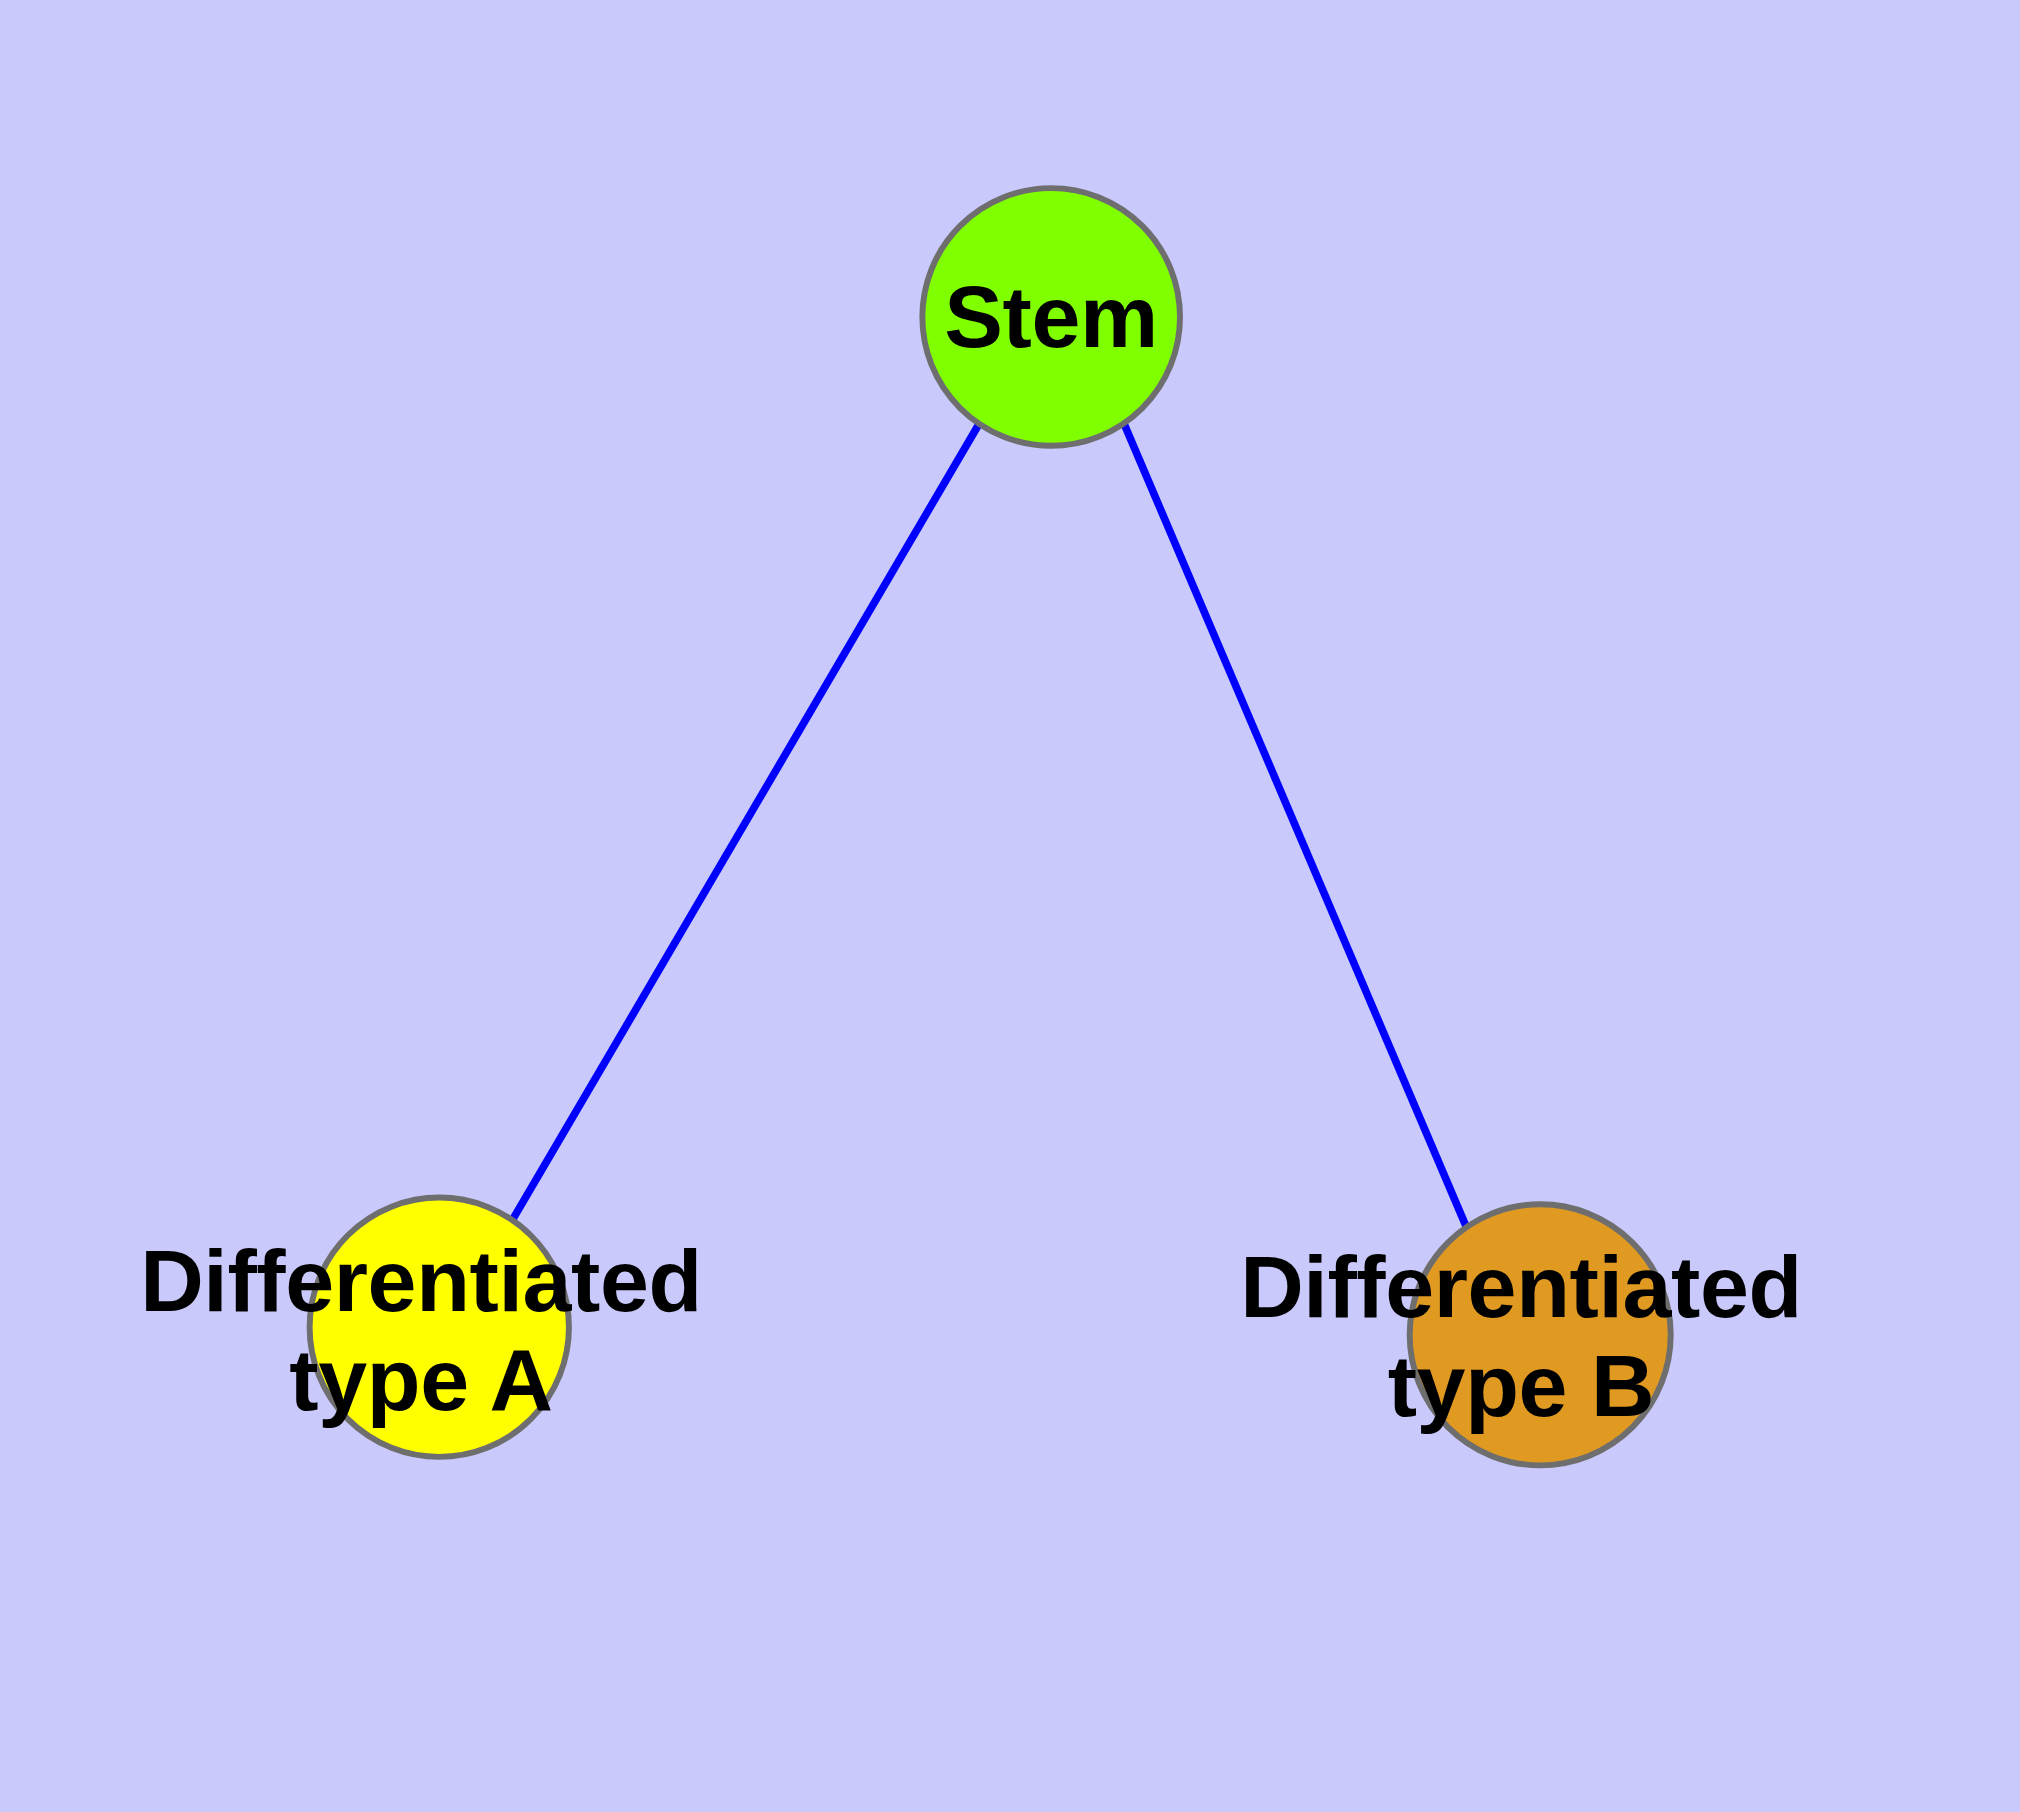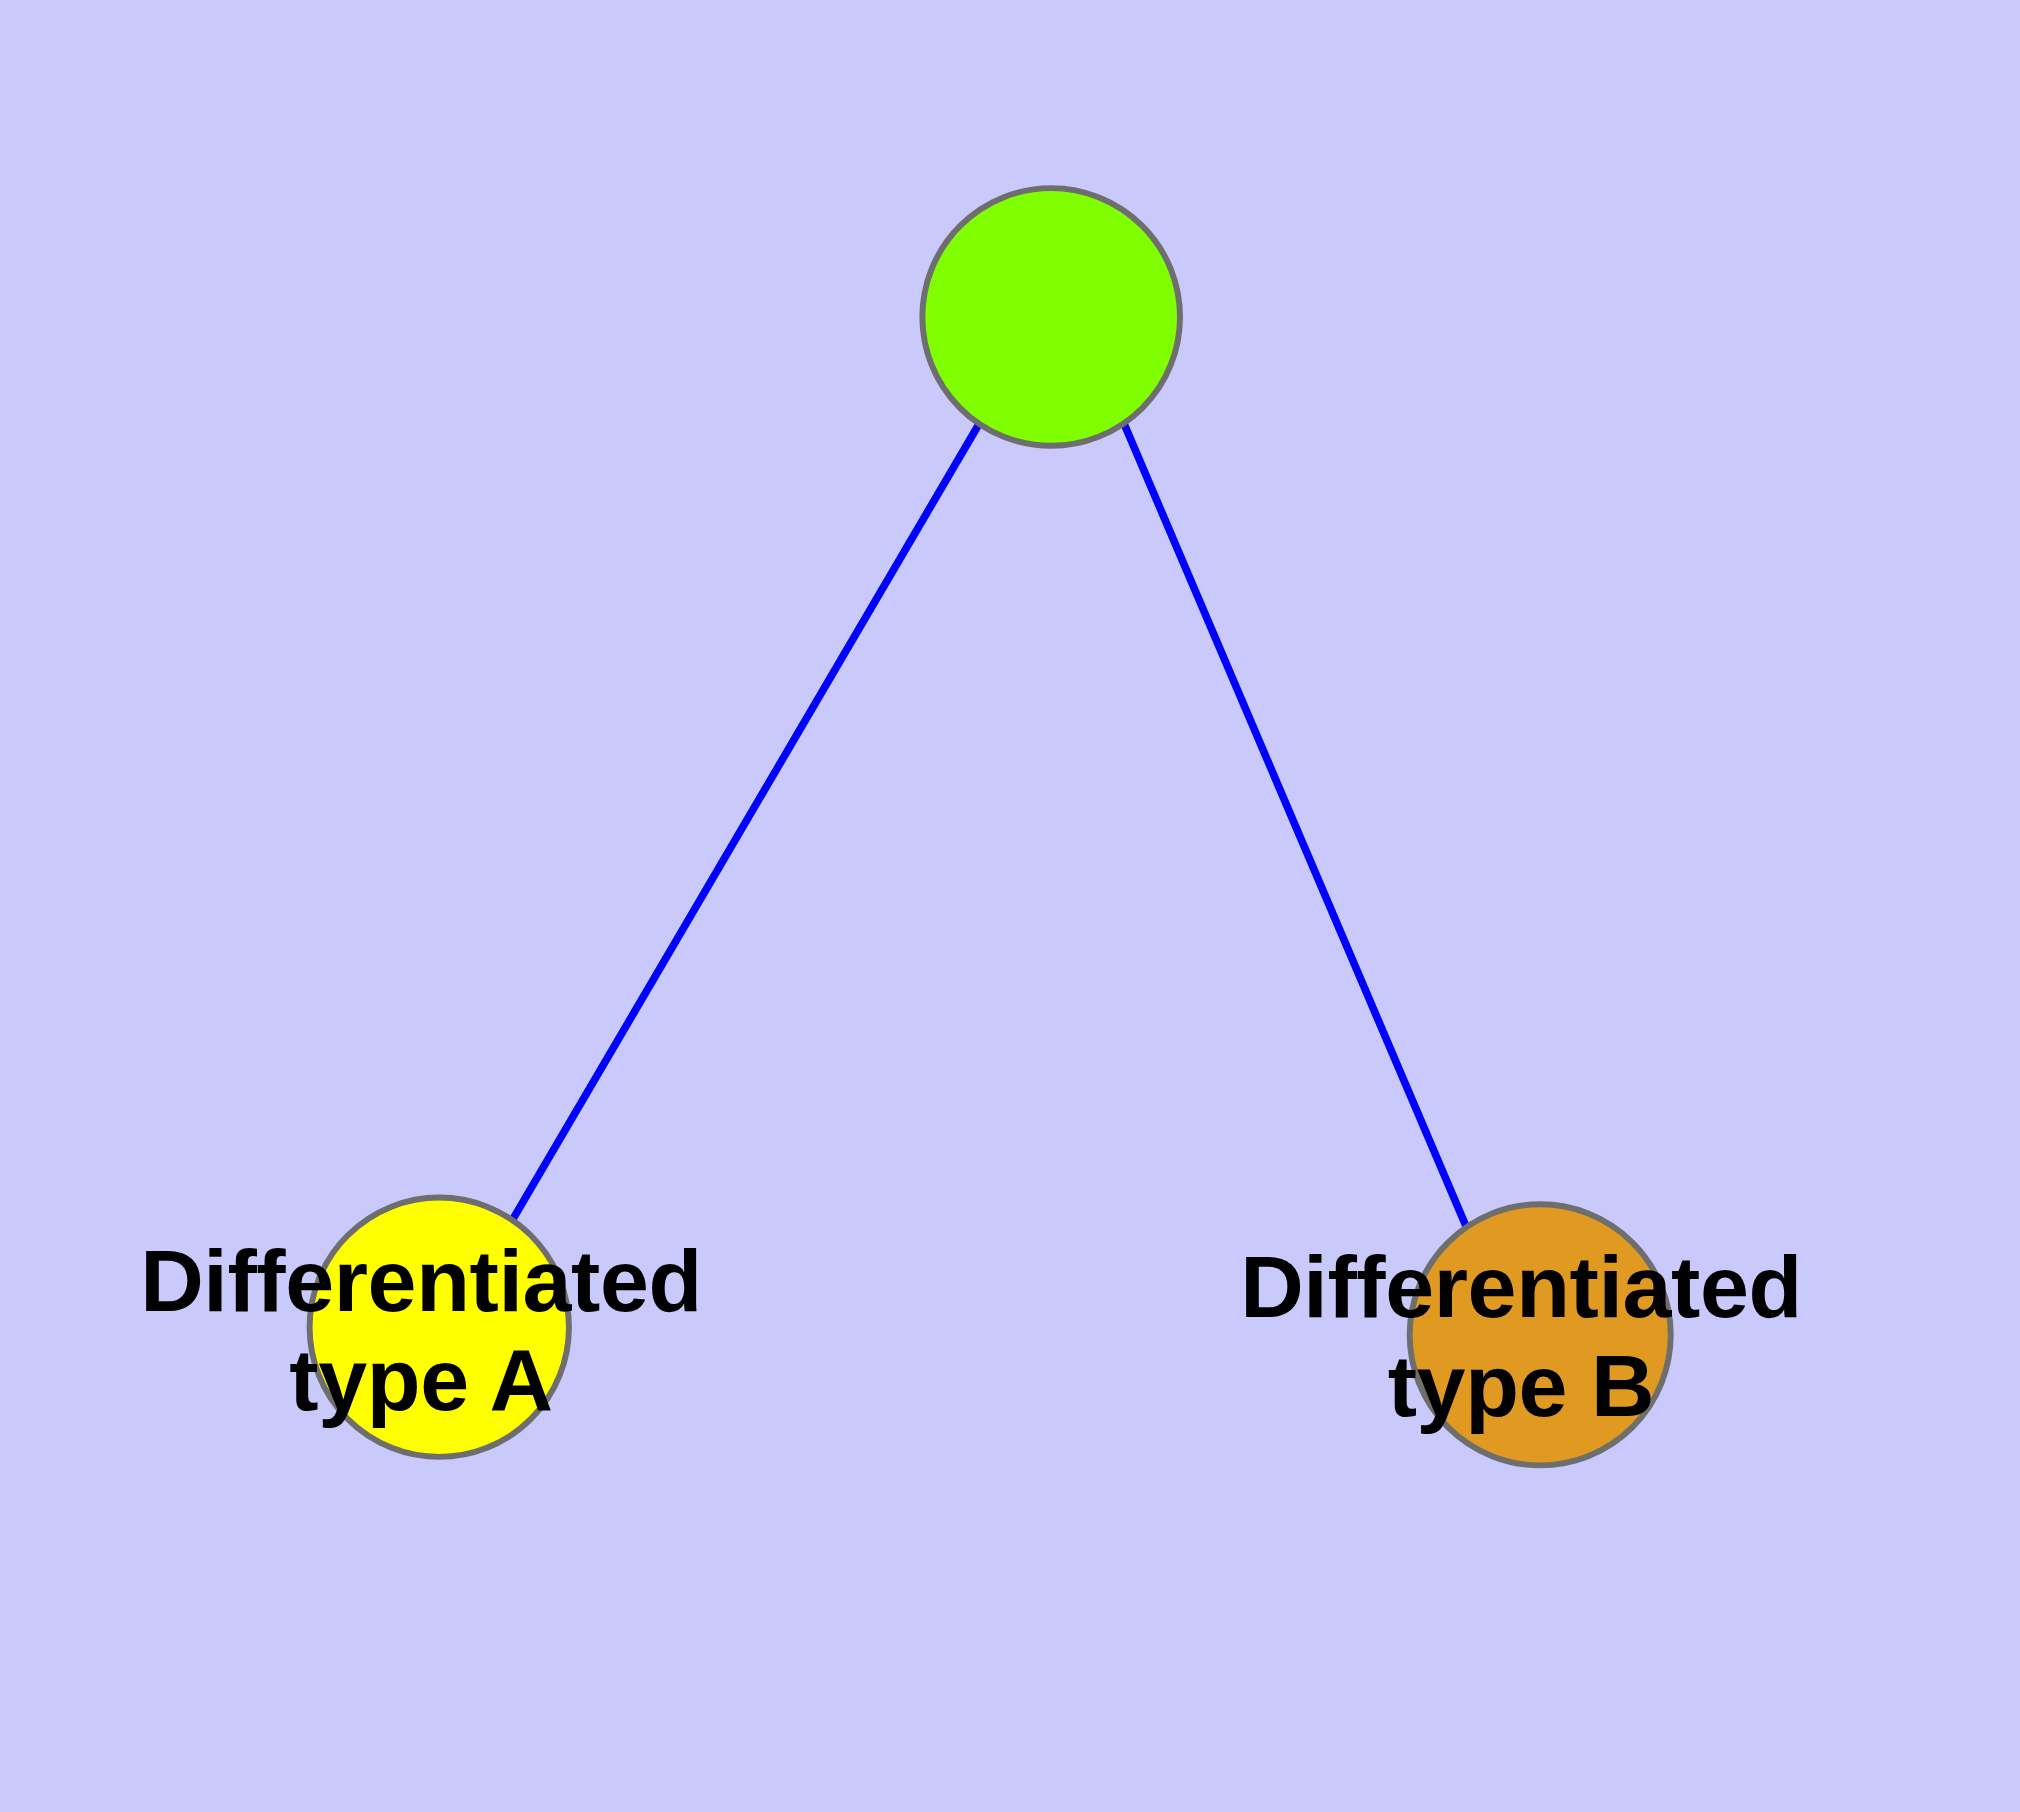--- a/index.html
+++ b/index.html
@@ -71,20 +71,21 @@
       <line class="graph-edge" stroke="#0000ff" stroke-width="9" stroke-linecap="butt" x1="1155" y1="500" x2="604" y2="1440"></line>
       <line class="graph-edge" stroke="#0000ff" stroke-width="9" stroke-linecap="butt" x1="1326" y1="500" x2="1730" y2="1448"></line>
     </g>
     <g>
       <circle class="graph-node" stroke="#6e6e6e" stroke-width="7" cx="1240" cy="374" r="152" fill="#80ff00"></circle>
       <circle class="graph-node" stroke="#6e6e6e" stroke-width="7" cx="518" cy="1566" r="153" fill="#ffff00"></circle>
       <circle class="graph-node" stroke="#6e6e6e" stroke-width="7" cx="1817" cy="1575" r="154" fill="#e09a22"></circle>
     </g>
   </svg>
 
+  <div class="node-label" id="label-stem" style="color: rgb(0, 0, 0);">Stem</div>
 
   <div class="node-label" id="label-diff-a" style="color: rgb(0, 0, 0);">Differentiated
 type A</div>
 
   <div class="node-label" id="label-diff-b" style="color: rgb(0, 0, 0);">Differentiated
 type B</div>
 
 </div>
 
 

